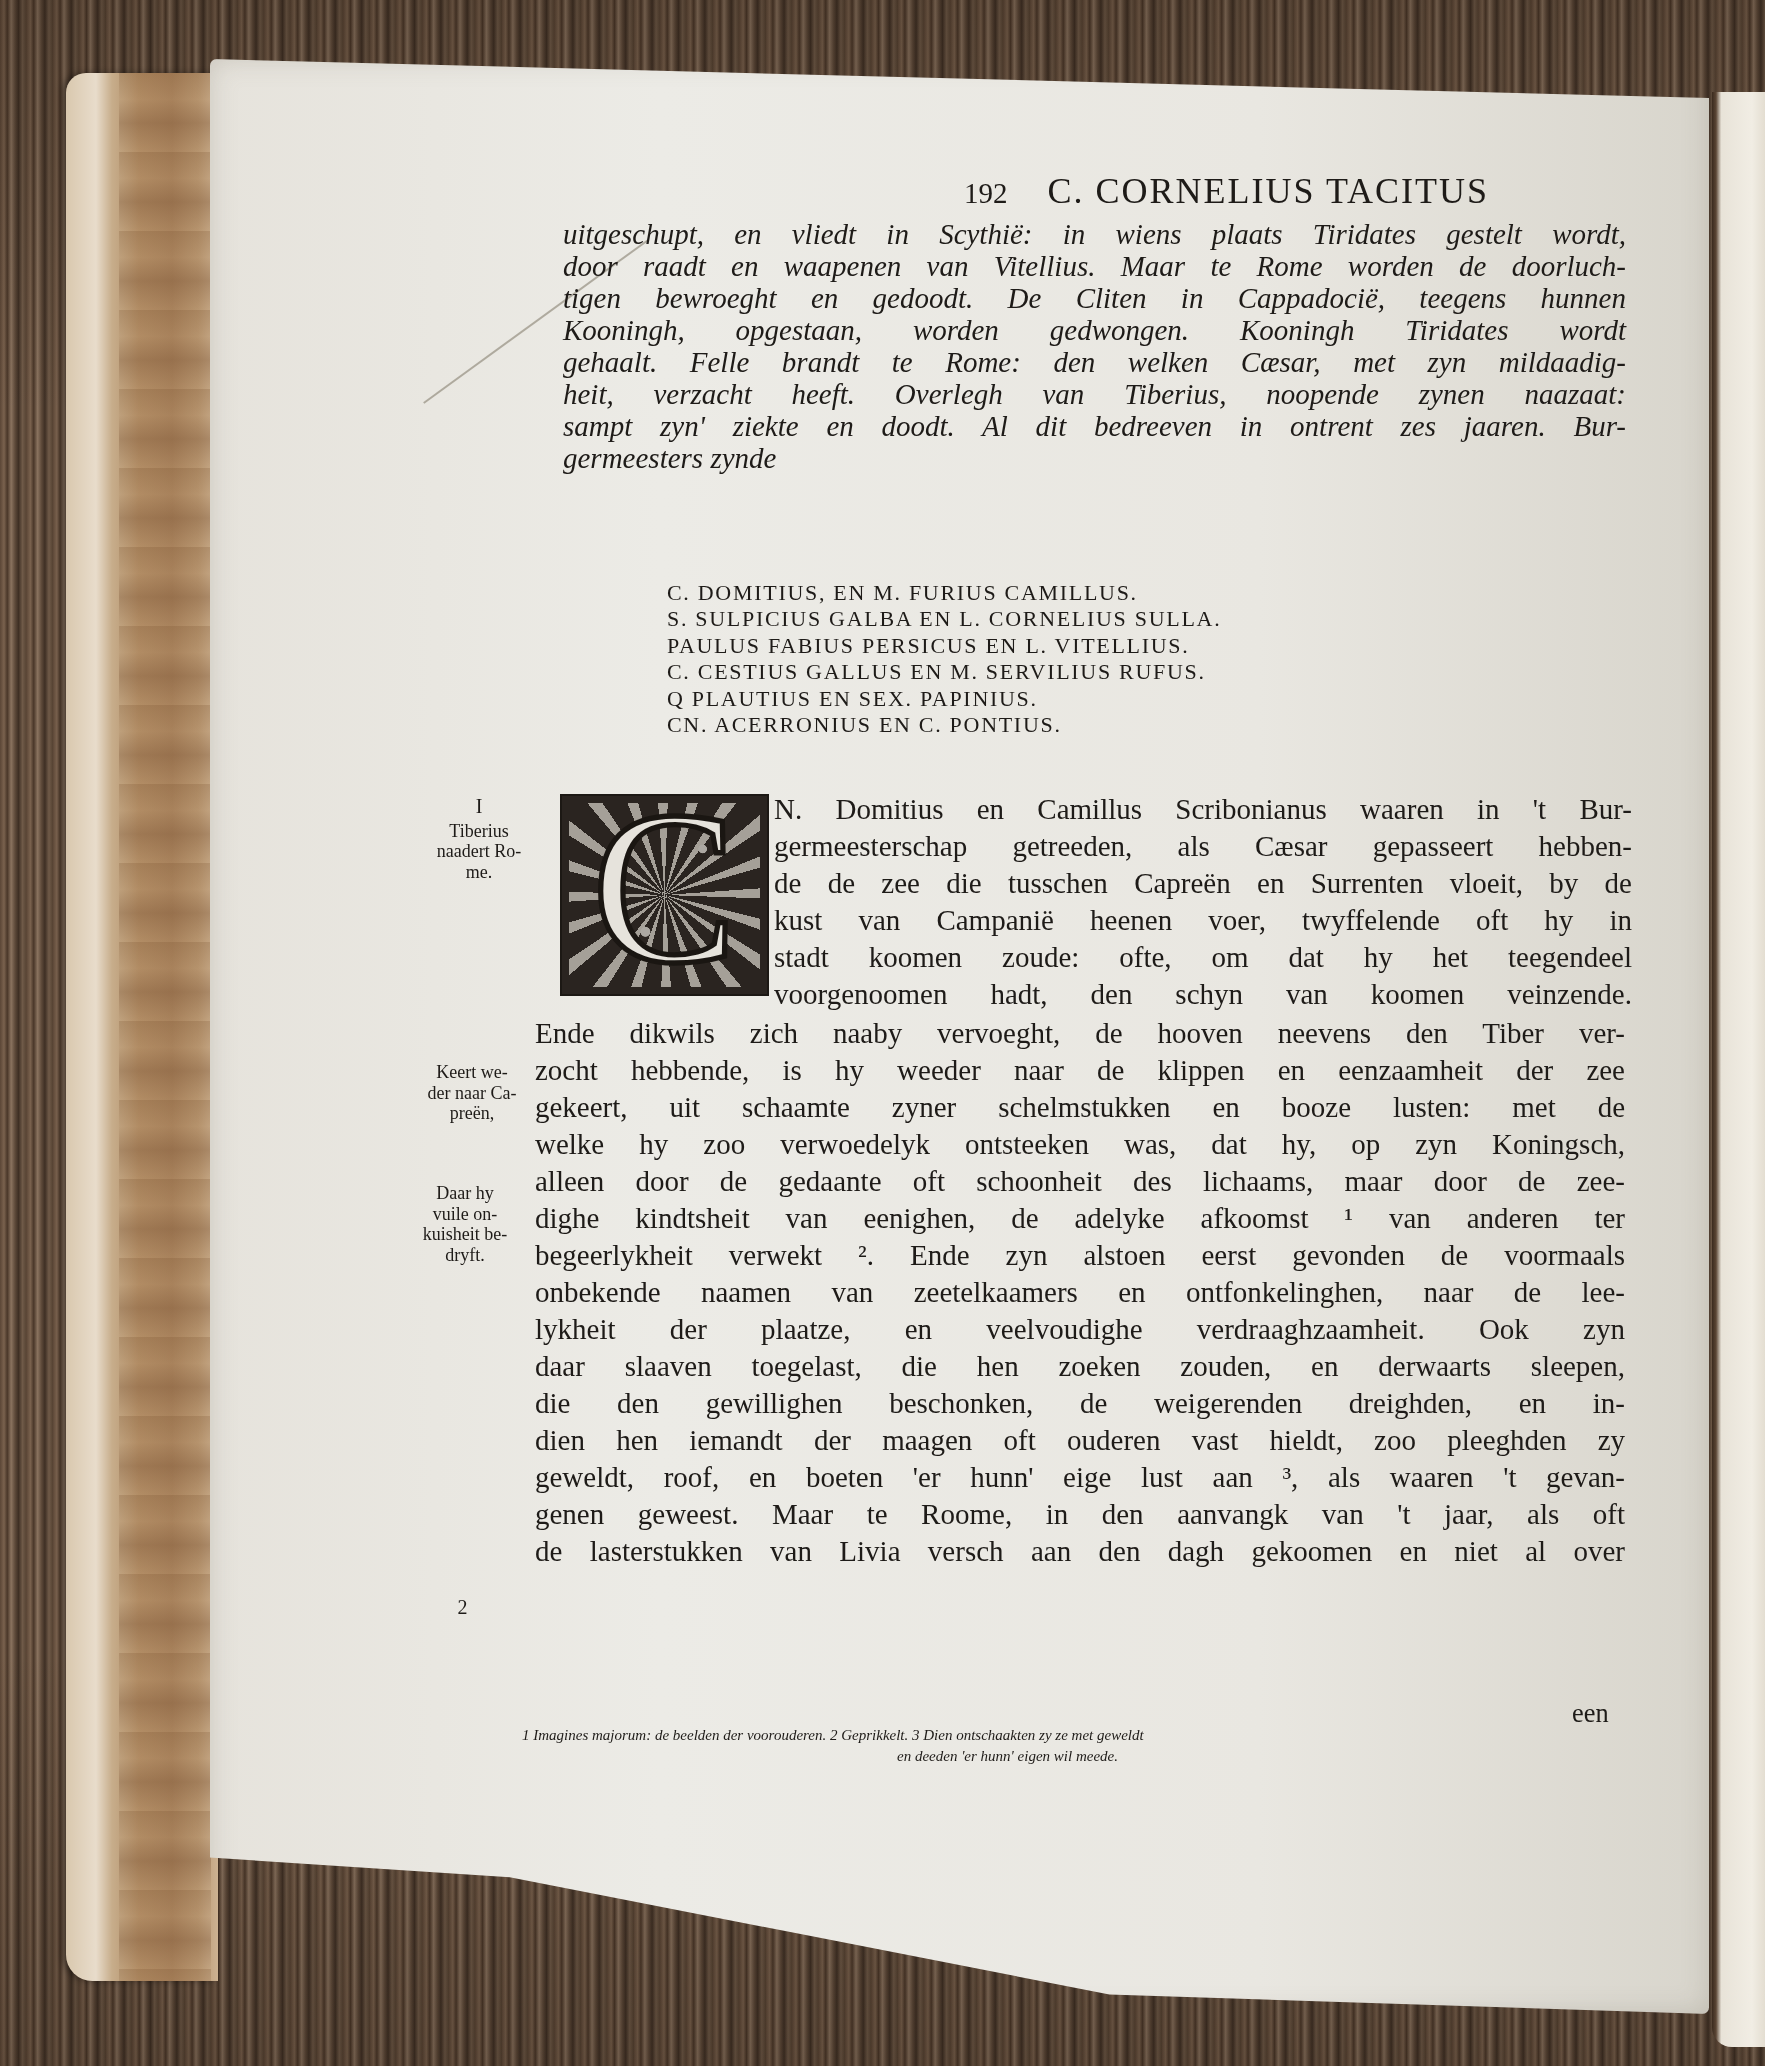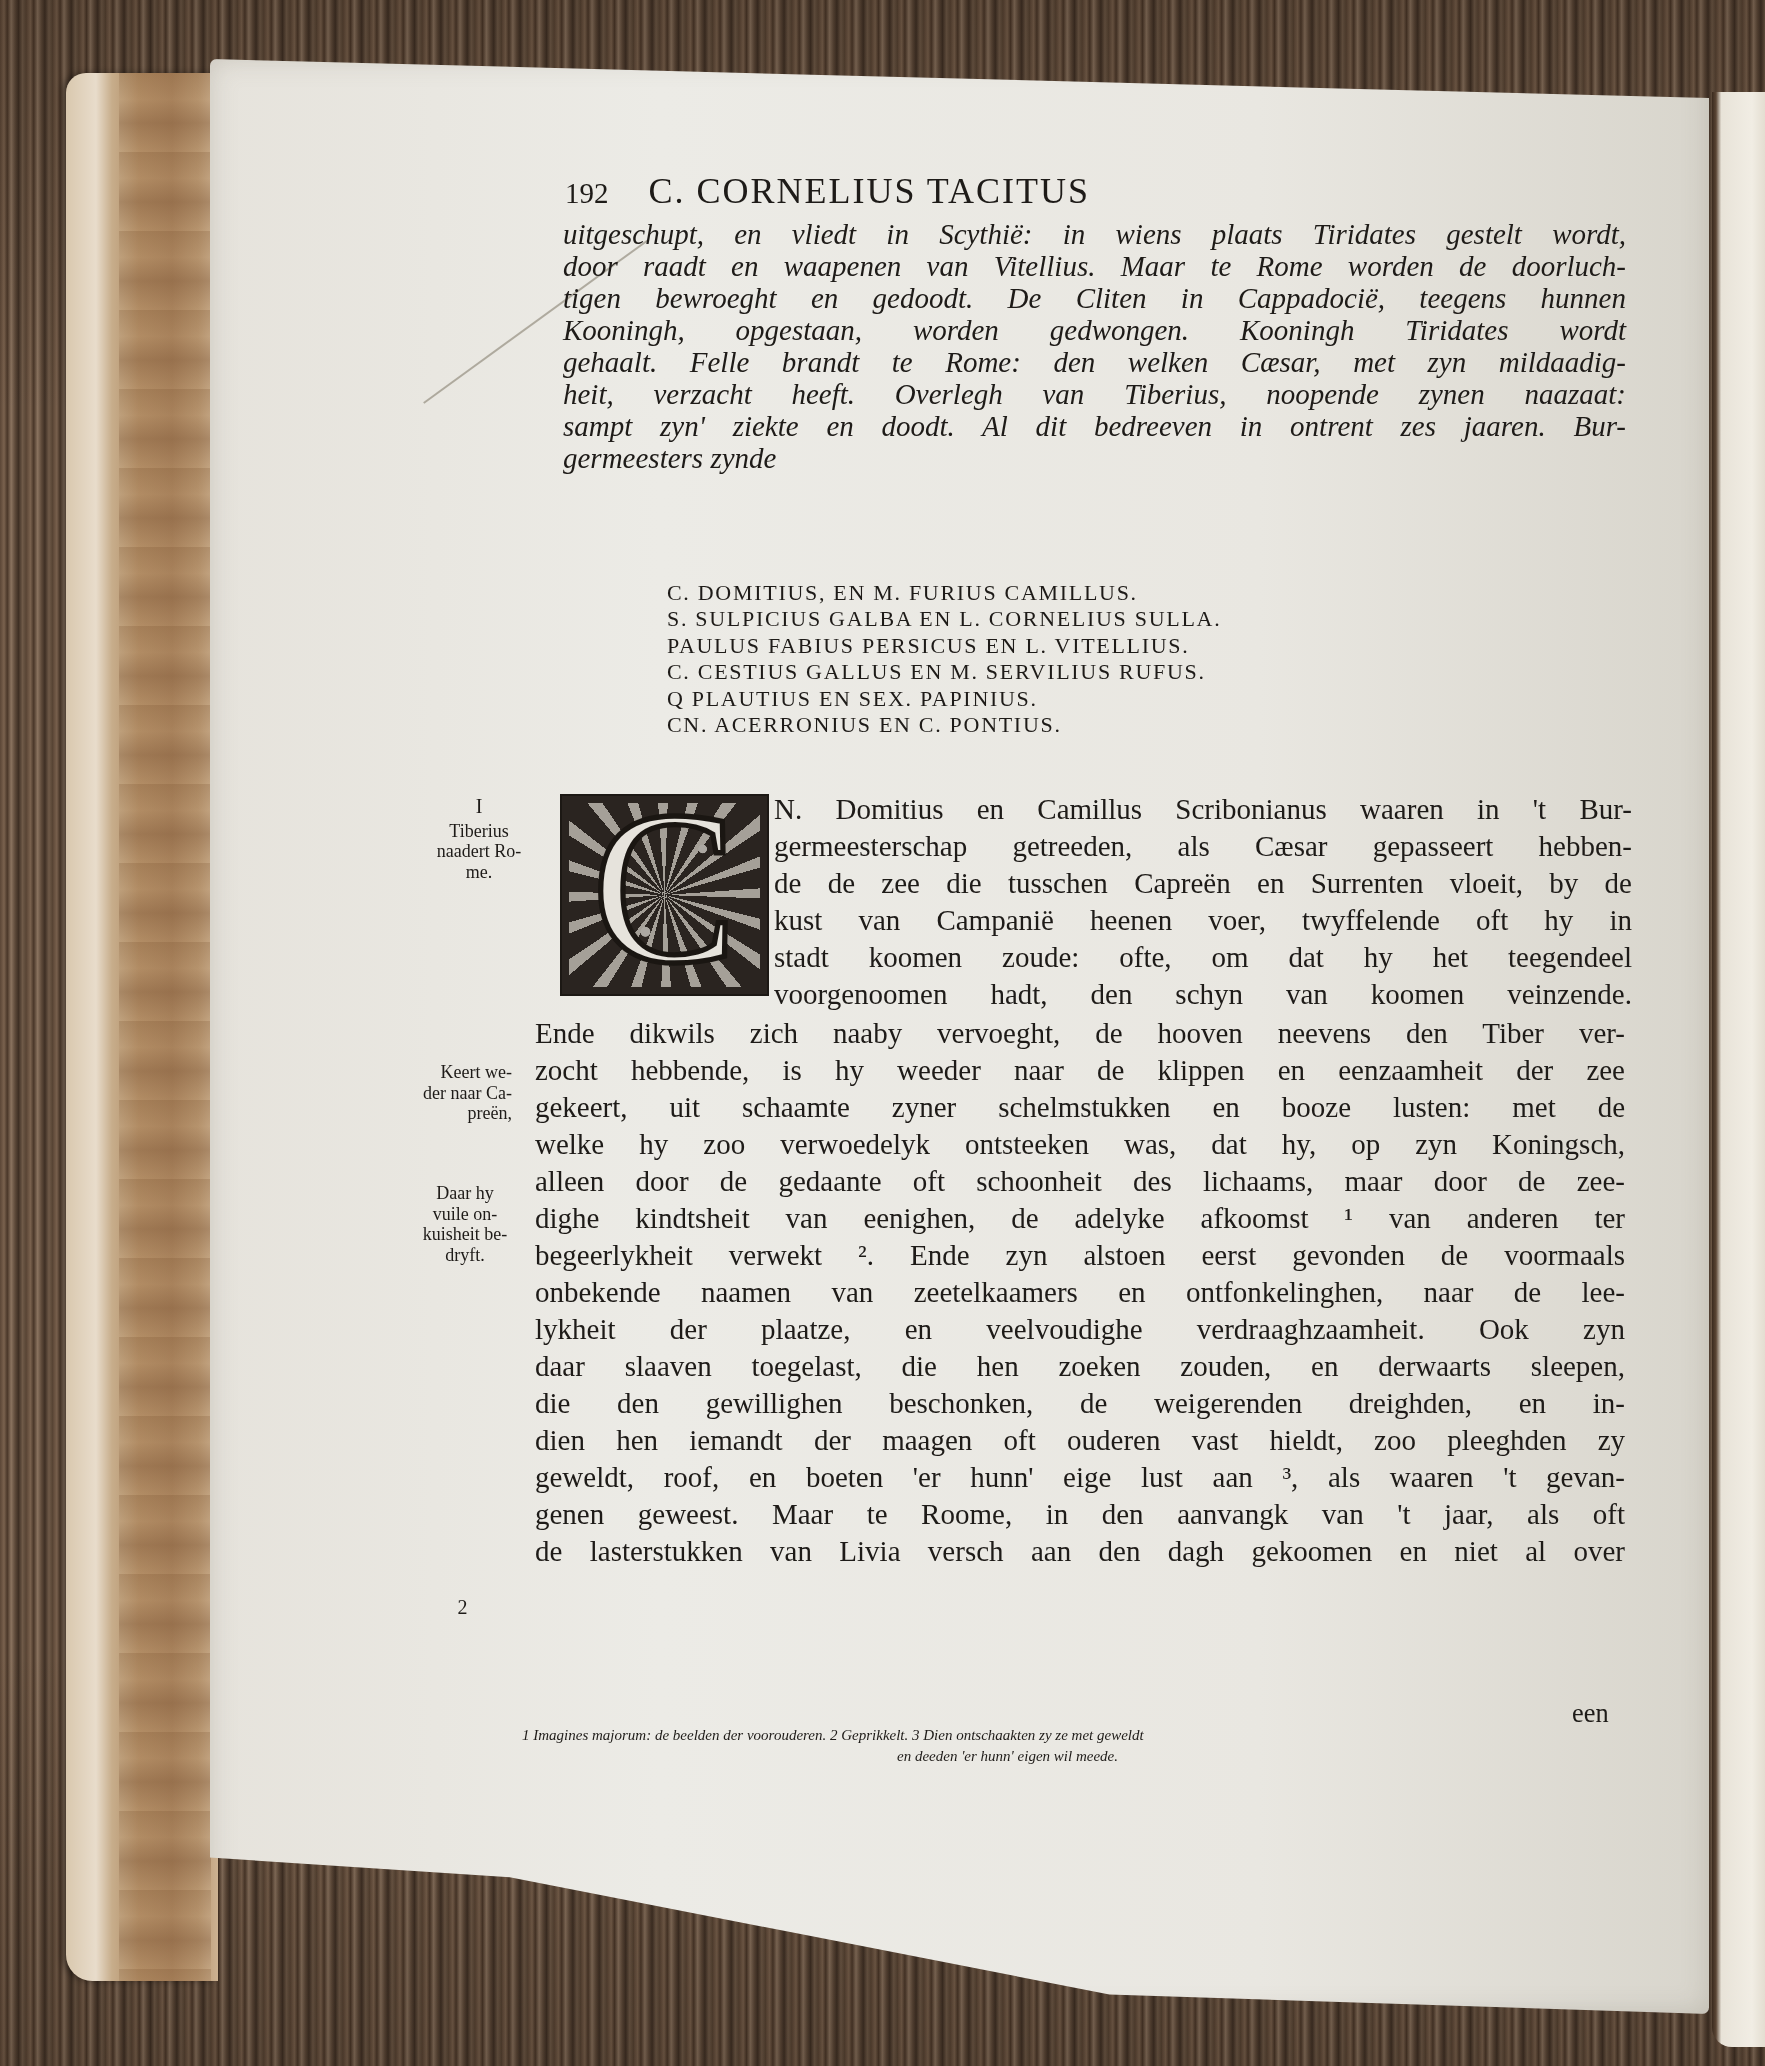--- a/index.html
+++ b/index.html
@@ -42,21 +42,21 @@
     .fold-line {
       position: absolute; left: 211px; top: 99px; width: 277px; height: 2px;
       background: #7e7666;
       transform-origin: 0 0;
       transform: rotate(-36deg) translate(-6.6px, 370px);
       opacity: 0.55;
     }
     .ink { color: #1e1b18; }
     .running-head {
       position: absolute; left: 565px; top: 170px; width: 924px; height: 46px;
-      display: flex; align-items: baseline;
+      display: flex; align-items: baseline; justify-content: flex-end;
     }
     .page-number { font-size: 29px; margin-right: 40px; }
     .head-title { font-size: 36px; letter-spacing: 2px; }
     .argument {
       position: absolute; left: 563px; top: 218px; width: 1063px;
       font-style: italic; font-size: 29px; line-height: 32px;
       text-align: justify; text-align-last: left;
     }
     .argument .line { display: block; white-space: nowrap; text-align-last: justify; }
     .argument .line.last { text-align-last: left; }
@@ -144,21 +144,21 @@
   <div>Q PLAUTIUS EN SEX. PAPINIUS.</div>
   <div>CN. ACERRONIUS EN C. PONTIUS.</div>
 </div>
 
 <div class="marginal ink" style="left:423px; top:796px;">
   <span class="num">I</span>
   <div>Tiberius</div>
   <div>naadert Ro-</div>
   <div>me.</div>
 </div>
-<div class="marginal ink" style="left:400px; top:1062px;text-align:right;">
+<div class="marginal ink" style="left:416px; top:1062px;">
   <div>Keert we-</div>
   <div>der naar Ca-</div>
   <div>preën,</div>
 </div>
 <div class="marginal ink" style="left:409px; top:1183px;text-align:center;">
   <div>Daar hy</div>
   <div>vuile on-</div>
   <div>kuisheit be-</div>
   <div>dryft.</div>
 </div>

